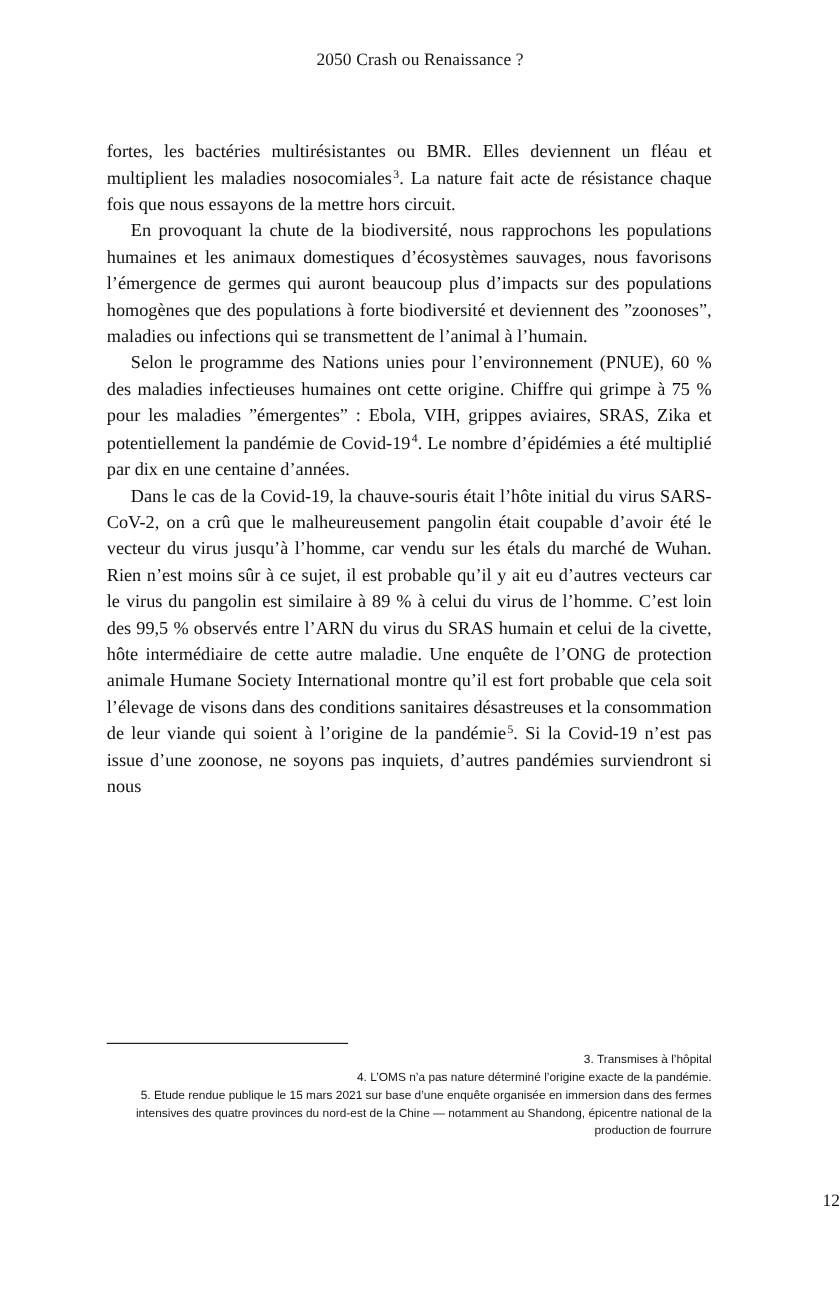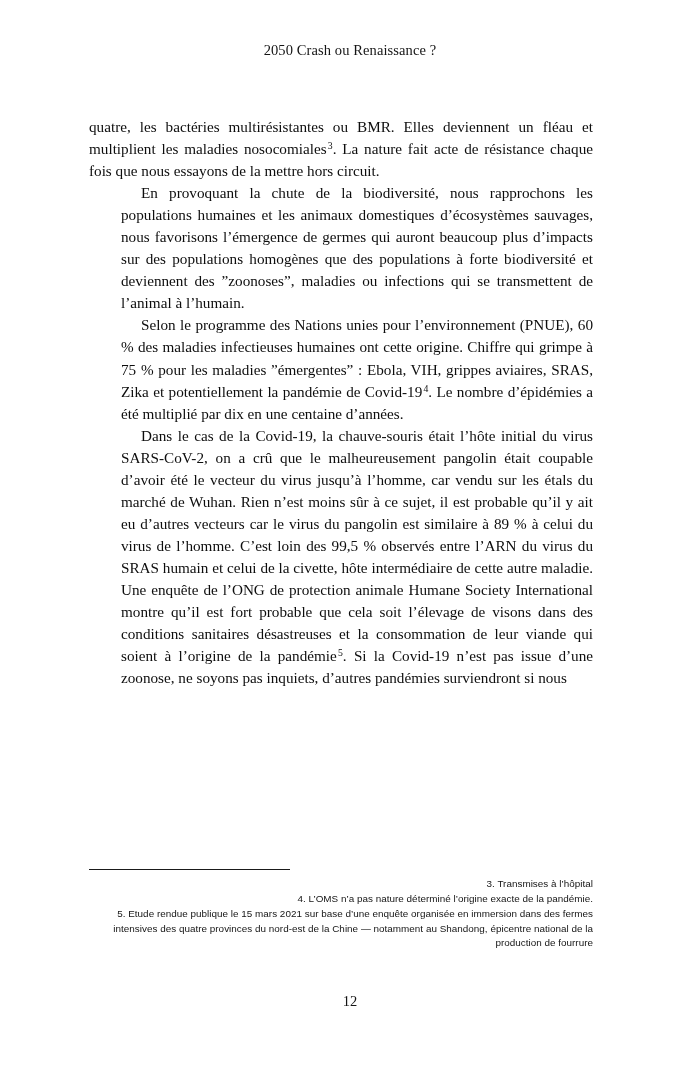--- a/index.html
+++ b/index.html
@@ -49,21 +49,20 @@
     font-size: 15.2px;
     line-height: 22.05px;
     text-align: justify;
     text-justify: inter-word;
     hyphens: none;
     color: #0d0d0d;
     font-family: "Liberation Serif", serif;
   }
   p.body.indent {
     text-indent: 20px;
-    margin-left: 32px;
   }
 
   sup.fn {
     font-size: 0.64em;
     vertical-align: 0.52em;
     line-height: 0;
     padding-left: 1.2px;
   }
 
   
@@ -91,36 +90,36 @@
   .fn-num {
     font-family: "Liberation Sans", sans-serif;
   }
 
   
   .folio {
     position: absolute;
     top: 993px;
     left: 0;
     width: 700px;
-    text-align: center;
+    text-align: right;
     font-family: "Liberation Serif", serif;
     font-size: 14.5px;
     color: #141414;
   }
 </style>
 </head>
 <body>
 
 <div class="page">
 
   <div class="running-head">2050 Crash ou Renaissance ?</div>
 
   <div class="textblock">
 
-    <p class="body"><span>quatre, les bactéries multirésistantes ou BMR. Elles deviennent un fléau et multiplient les maladies nosocomiales</span><sup class="fn">3</sup><span>. La nature fait acte de résistance chaque fois que nous essayons de la mettre hors circuit.</span></p>
+    <p class="body"><span>fortes, les bactéries multirésistantes ou BMR. Elles deviennent un fléau et multiplient les maladies nosocomiales</span><sup class="fn">3</sup><span>. La nature fait acte de résistance chaque fois que nous essayons de la mettre hors circuit.</span></p>
 
     <p class="body indent"><span>En provoquant la chute de la biodiversité, nous rapprochons les populations humaines et les animaux domestiques d’écosystèmes sauvages, nous favorisons l’émergence de germes qui auront beaucoup plus d’impacts sur des populations homogènes que des populations à forte biodiversité et deviennent des ”zoonoses”, maladies ou infections qui se transmettent de l’animal à l’humain.</span></p>
 
     <p class="body indent"><span>Selon le programme des Nations unies pour l’environnement (PNUE), 60 % des maladies infectieuses humaines ont cette origine. Chiffre qui grimpe à 75 % pour les maladies ”émergentes” : Ebola, VIH, grippes aviaires, SRAS, Zika et potentiellement la pandémie de Covid-19</span><sup class="fn">4</sup><span>. Le nombre d’épidémies a été multiplié par dix en une centaine d’années.</span></p>
 
     <p class="body indent"><span>Dans le cas de la Covid-19, la chauve-souris était l’hôte initial du virus SARS-CoV-2, on a crû que le malheureusement pangolin était coupable d’avoir été le vecteur du virus jusqu’à l’homme, car vendu sur les étals du marché de Wuhan. Rien n’est moins sûr à ce sujet, il est probable qu’il y ait eu d’autres vecteurs car le virus du pangolin est similaire à 89 % à celui du virus de l’homme. C’est loin des 99,5 % observés entre l’ARN du virus du SRAS humain et celui de la civette, hôte intermédiaire de cette autre maladie. Une enquête de l’ONG de protection animale Humane Society International montre qu’il est fort probable que cela soit l’élevage de visons dans des conditions sanitaires désastreuses et la consommation de leur viande qui soient à l’origine de la pandémie</span><sup class="fn">5</sup><span>. Si la Covid-19 n’est pas issue d’une zoonose, ne soyons pas inquiets, d’autres pandémies surviendront si nous</span></p>
 
   </div>
 
   <div class="footnotes">

